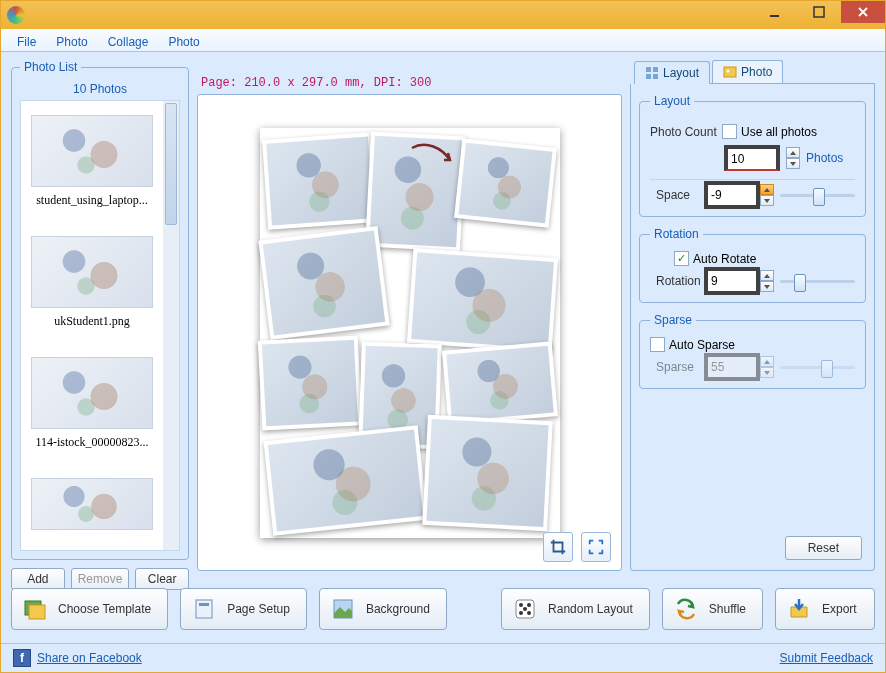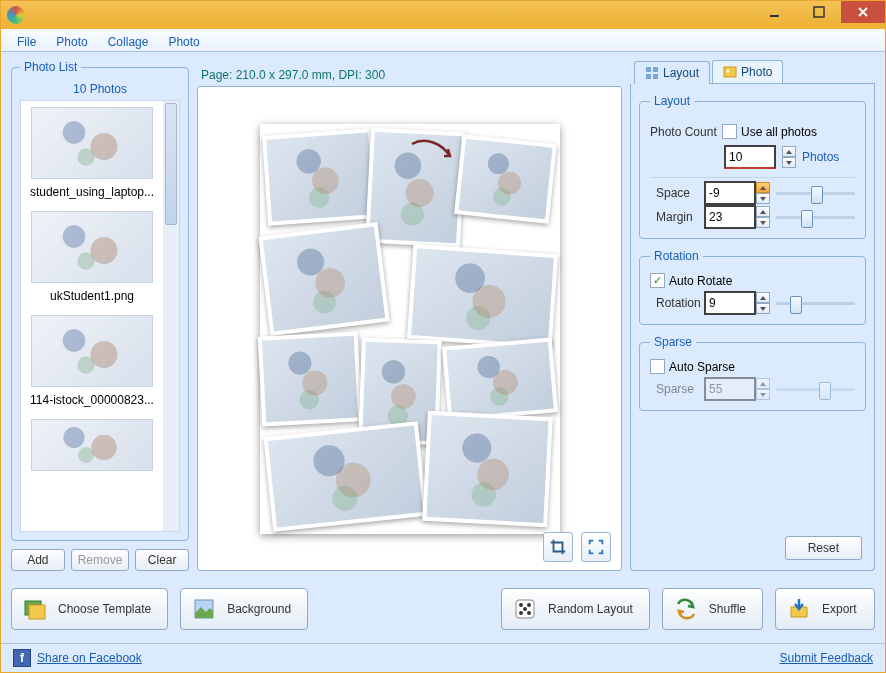--- a/index.html
+++ b/index.html
@@ -18,35 +18,35 @@
   .body { display:flex; padding:8px 10px 4px 10px; gap:8px; height:calc(100% - 28px - 22px - 68px - 30px); box-sizing:border-box;}
   
   fieldset { border:1px solid #8fb3dc; border-radius:4px; margin:0; padding:8px; background:transparent; position:relative;}
   fieldset > legend { color:#1a5fb4; padding:0 4px; font-size:12px;}
   
   .photo-panel { width:178px; flex-shrink:0; display:flex; flex-direction:column; }
   .photo-panel fieldset { flex:1; display:flex; flex-direction:column;}
   .photo-count-text { text-align:center; color:#1a5fb4; margin-bottom:4px;}
   .photo-scroll { flex:1; overflow:hidden; position:relative; border:1px solid #c8d8ec; background:#fff; display:flex;}
   .photo-list { flex:1; overflow:hidden;}
-  .photo-item { text-align:center; padding:6px 4px; }
+  .photo-item { text-align:center; padding:14px 4px;font-family:Liberation Serif, serif; }
   .thumb { width:120px; height:70px; margin:0 auto 6px; background:linear-gradient(135deg,#eef2f7,#d8e0ec); border:1px solid #c8d2de; position:relative; overflow:hidden;}
   .thumb::after{ content:""; position:absolute; inset:0; background:
     radial-gradient(circle at 35% 35%, rgba(80,110,160,.4) 12%, transparent 13%),
     radial-gradient(circle at 60% 55%, rgba(160,110,80,.35) 16%, transparent 17%),
     radial-gradient(circle at 45% 70%, rgba(100,160,110,.3) 10%, transparent 11%);
   }
   .scrollbar { width:16px; background:#e8eef5; position:relative;}
   .scrollbar::before{content:""; position:absolute; top:2px; left:2px; right:2px; height:120px; background:linear-gradient(#d8e4f2,#c2d4ea); border:1px solid #9fb8d4; border-radius:2px;}
   .photo-btns { display:flex; gap:6px; margin-top:8px;}
   button.small { flex:1; height:22px; background:linear-gradient(#fefefe,#e7eef7); border:1px solid #8fa9c7; border-radius:3px; color:#333; cursor:default; font-family:inherit; font-size:12px;}
   button.small:disabled{ color:#999; }
   
   .canvas-panel { flex:1; display:flex; flex-direction:column;}
-  .page-info { color:#0f766e; margin:8px 0 4px 4px;}
+  .page-info { color:#be185d; margin:16px 0 4px 4px;font-family:Liberation Mono, monospace;}
   .canvas-area { flex:1; background:#fff; border:1px solid #8fb3dc; border-radius:3px; position:relative; display:flex; align-items:center; justify-content:center;}
   .page { width:300px; height:410px; background:#fff; box-shadow:0 2px 8px rgba(0,0,0,.4); position:relative;}
   .collage-photo { position:absolute; background:#fff; box-shadow:0 2px 5px rgba(0,0,0,.35); padding:4px; box-sizing:border-box;}
   .collage-photo > div { width:100%; height:100%; background:linear-gradient(140deg,#dde6ef,#c3cedd); position:relative; overflow:hidden;}
   .collage-photo > div::after{content:""; position:absolute; inset:0; background:
     radial-gradient(circle at 40% 30%, rgba(60,90,140,.35) 14%, transparent 15%),
     radial-gradient(circle at 55% 55%, rgba(170,120,80,.3) 18%, transparent 19%),
     radial-gradient(circle at 48% 75%, rgba(110,170,120,.3) 12%, transparent 13%);
   }
   .arrow-annot { position:absolute; top:14px; left:148px; width:50px; height:28px; }
@@ -59,21 +59,21 @@
   .right-panel { width:245px; flex-shrink:0; display:flex; flex-direction:column;}
   .tabs { display:flex; border-bottom:1px solid #8fb3dc; margin-left:4px;}
   .tab { padding:4px 10px; border:1px solid #8fb3dc; border-bottom:none; background:#eaf3fd; border-radius:3px 3px 0 0; margin-right:2px; display:flex; align-items:center; gap:4px; color:#15497a;}
   .tab.active { background:#dbeafd; position:relative; top:1px;}
   .tab-icon{ width:14px; height:14px; }
   .tab-body { border:1px solid #8fb3dc; border-top:none; border-radius:0 0 4px 4px; flex:1; padding:10px 8px; display:flex; flex-direction:column; gap:10px; background:#dbeafd;}
   .tab-body fieldset { padding:10px 10px 12px; }
   .form-row { display:flex; align-items:center; margin-top:6px;}
   .form-row label { width:64px; color:#333; text-align:left;}
   .form-row.slider label{ width:48px;}
-  input.num { width:42px; height:18px; border:2px solid #404040; padding:1px 3px; font-family:inherit; font-size:12px;}
+  input.num { width:42px; height:18px; border:4px solid #404040; padding:1px 3px; font-family:inherit; font-size:12px;}
   .spinner { width:14px; display:flex; flex-direction:column;}
   .spinner span{ height:9px; border:1px solid #8fa9c7; background:linear-gradient(#fefefe,#e0e8f2); display:flex; align-items:center; justify-content:center;}
   .spinner span.hl{ background:linear-gradient(#ffd27a,#f7a233); border-color:#d18a1f;}
   .spinner svg{ width:6px; height:4px; fill:#555;}
   .slider { flex:1; height:18px; position:relative; margin-left:6px;}
   .slider .track{ position:absolute; top:8px; left:0; right:0; height:3px; background:#bcd0e8; border-radius:2px;}
   .slider .handle{ position:absolute; top:2px; width:10px; height:16px; background:linear-gradient(#f5fbff,#cfe2f7); border:1px solid #6b93c0; border-radius:2px;}
   .checkbox { width:13px; height:13px; border:1px solid #8fa9c7; background:#fff; display:inline-flex; align-items:center; justify-content:center; margin-right:4px;}
   .checkbox.checked::after{ content:"✓"; color:#1a8a28; font-size:11px; line-height:1;}
   .photo-count-line{ margin-left:74px; display:flex; align-items:center; gap:6px; margin-top:6px;}
@@ -274,45 +274,25 @@
                   <svg viewBox="0 0 6 4">
                     <path d="M0 0 L3 4 L6 0 Z"></path>
                   </svg>
                 </span>
               </div>
             <div class="slider">
                 <div class="track"></div>
                 <div class="handle" style="left:44%;"></div>
               </div>
           </div>
-          <div class="form-row slider">
-            <label>Margin</label>
-            <input class="num" value="23" style="">
-            <div class="spinner">
-                <span>
-                  <svg viewBox="0 0 6 4">
-                    <path d="M0 4 L3 0 L6 4 Z"></path>
-                  </svg>
-                </span>
-                <span>
-                  <svg viewBox="0 0 6 4">
-                    <path d="M0 0 L3 4 L6 0 Z"></path>
-                  </svg>
-                </span>
-              </div>
-            <div class="slider">
-                <div class="track"></div>
-                <div class="handle" style="left:32%;"></div>
-              </div>
-          </div>
         </fieldset>
 
         <fieldset>
           <legend>Rotation</legend>
-          <div class="form-row" style="margin-top:0;">
+          <div class="form-row" style="margin-top:0;margin-left:24px;">
             <span class="checkbox checked"></span>
             <span>Auto Rotate</span>
           </div>
           <div class="form-row slider">
             <label>Rotation</label>
             <input class="num" value="9" style="">
             <div class="spinner">
                 <span>
                   <svg viewBox="0 0 6 4">
                     <path d="M0 4 L3 0 L6 4 Z"></path>
@@ -370,20 +350,29 @@
 
   <div class="bottom-toolbar">
     <div class="big-btn">
       <span class="bicon">
           <svg viewBox="0 0 24 24">
             <rect x="2" y="4" width="16" height="14" fill="#6aa84f" stroke="#3a7a2a"></rect>
             <rect x="6" y="8" width="16" height="14" fill="#f2c94c" stroke="#c79a1e"></rect>
           </svg>
         </span>
       <span>Choose Template</span>
+    </div>
+    <div class="big-btn">
+      <span class="bicon">
+          <svg viewBox="0 0 24 24">
+            <rect x="4" y="3" width="16" height="18" fill="#eaf1fb" stroke="#6b93c0"></rect>
+            <rect x="7" y="6" width="10" height="3" fill="#6b93c0"></rect>
+          </svg>
+        </span>
+      <span>Page Setup</span>
     </div>
     <div class="big-btn">
       <span class="bicon">
           <svg viewBox="0 0 24 24">
             <rect x="3" y="3" width="18" height="18" fill="#b8d4f0" stroke="#6b93c0"></rect>
             <path d="M3 16 L9 10 L14 15 L18 11 L21 14 V21 H3 Z" fill="#6aa84f"></path>
           </svg>
         </span>
       <span>Background</span>
     </div>

